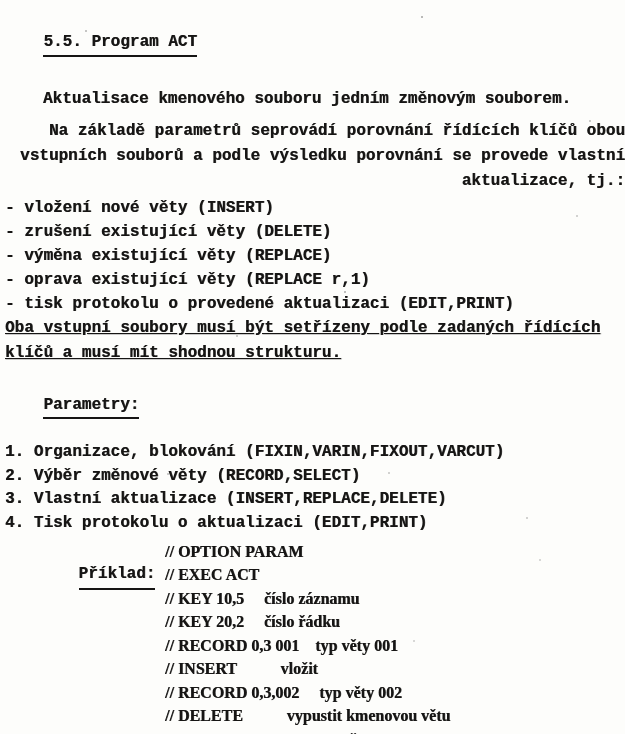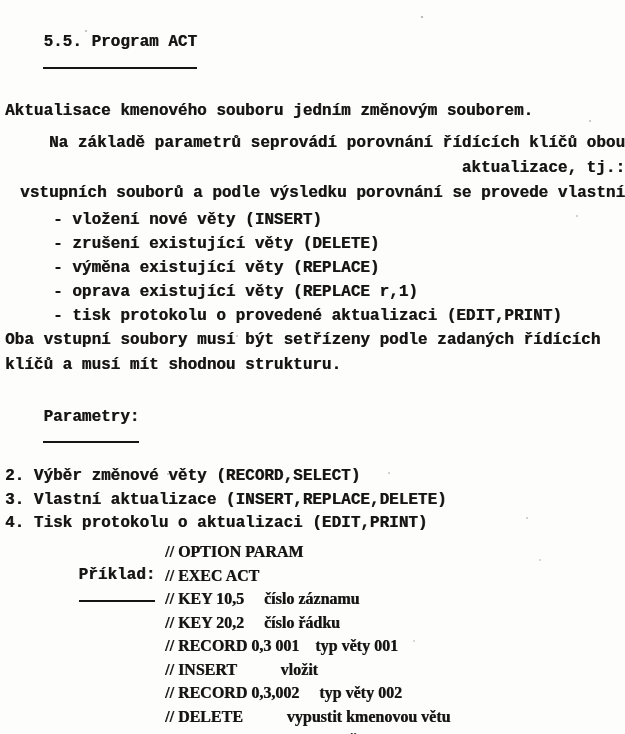--- a/index.html
+++ b/index.html
@@ -29,70 +29,71 @@
     font-family: "Liberation Mono", "DejaVu Sans Mono", monospace;
     font-weight: 700;
     font-size: 16px;
     text-shadow: 0.5px 0.3px 0 rgba(22,21,20,0.75);
   }
   .doc { padding: 6px 0 0 5px; }
   .line { white-space: pre; line-height: 24px; }
   .u {
     display: inline-block;
     border-bottom: 2px solid currentColor;
-    padding-bottom: 13px;
+    padding-bottom: 1px;
   }
   .heading-row { line-height: 24px; white-space: pre; }
-  .intro { margin-top: 6px; }
+  .intro { margin-top: 6px; margin-left: 38px; }
   .para1 { margin-top: 8px; }
   .para1 .line { line-height: 25px; text-align: right; }
-  .bullets { margin-top: 2px; margin-left: 48px; }
-  .para2 .line { line-height: 25px; }
+  .bullets { margin-top: 2px; }
+  .para2 .line { line-height: 25px; text-decoration: underline; }
   .params-heading-row { margin-top: 6px; line-height: 22px; white-space: pre; }
   .params .line { line-height: 23.7px; }
   .example { position: relative; margin-top: 4px; }
   .example-label { position: absolute; left: 16px; top: 0; line-height: 23.5px; white-space: pre; }
   .code { margin-left: 160px; }
   .code .line { line-height: 23.5px; font-family: Liberation Serif, serif; }
 </style>
 </head>
 <body>
 
 <div class="doc">
 
   <div class="heading-row">
     <span class="u">5.5. Program ACT</span>
   </div>
 
   <div class="line intro">Aktualisace kmenového souboru jedním změnovým souborem.</div>
 
   <div class="para1">
     <div class="line">Na základě parametrů seprovádí porovnání řídících klíčů obou</div>
+    <div class="line">vstupních souborů a podle výsledku porovnání se provede vlastní</div>
     <div class="line">aktualizace, tj.:</div>
-    <div class="line">vstupních souborů a podle výsledku porovnání se provede vlastní</div>
   </div>
 
   <div class="bullets">
     <div class="line">- vložení nové věty (INSERT)</div>
     <div class="line">- zrušení existující věty (DELETE)</div>
     <div class="line">- výměna existující věty (REPLACE)</div>
     <div class="line">- oprava existující věty (REPLACE r,1)</div>
     <div class="line">- tisk protokolu o provedené aktualizaci (EDIT,PRINT)</div>
   </div>
 
   <div class="para2">
     <div class="line">Oba vstupní soubory musí být setřízeny podle zadaných řídících</div>
     <div class="line">klíčů a musí mít shodnou strukturu.</div>
   </div>
 
   <div class="params-heading-row">
     <span class="u">Parametry:</span>
   </div>
 
   <div class="params">
+    <div class="line">1. Organizace, blokování (FIXIN,VARIN,FIXOUT,VARCUT)</div>
     <div class="line">2. Výběr změnové věty (RECORD,SELECT)</div>
     <div class="line">3. Vlastní aktualizace (INSERT,REPLACE,DELETE)</div>
     <div class="line">4. Tisk protokolu o aktualizaci (EDIT,PRINT)</div>
   </div>
 
   <div class="example">
     <div class="example-label">
       <span class="u">Příklad:</span>
     </div>
     <div class="code">

